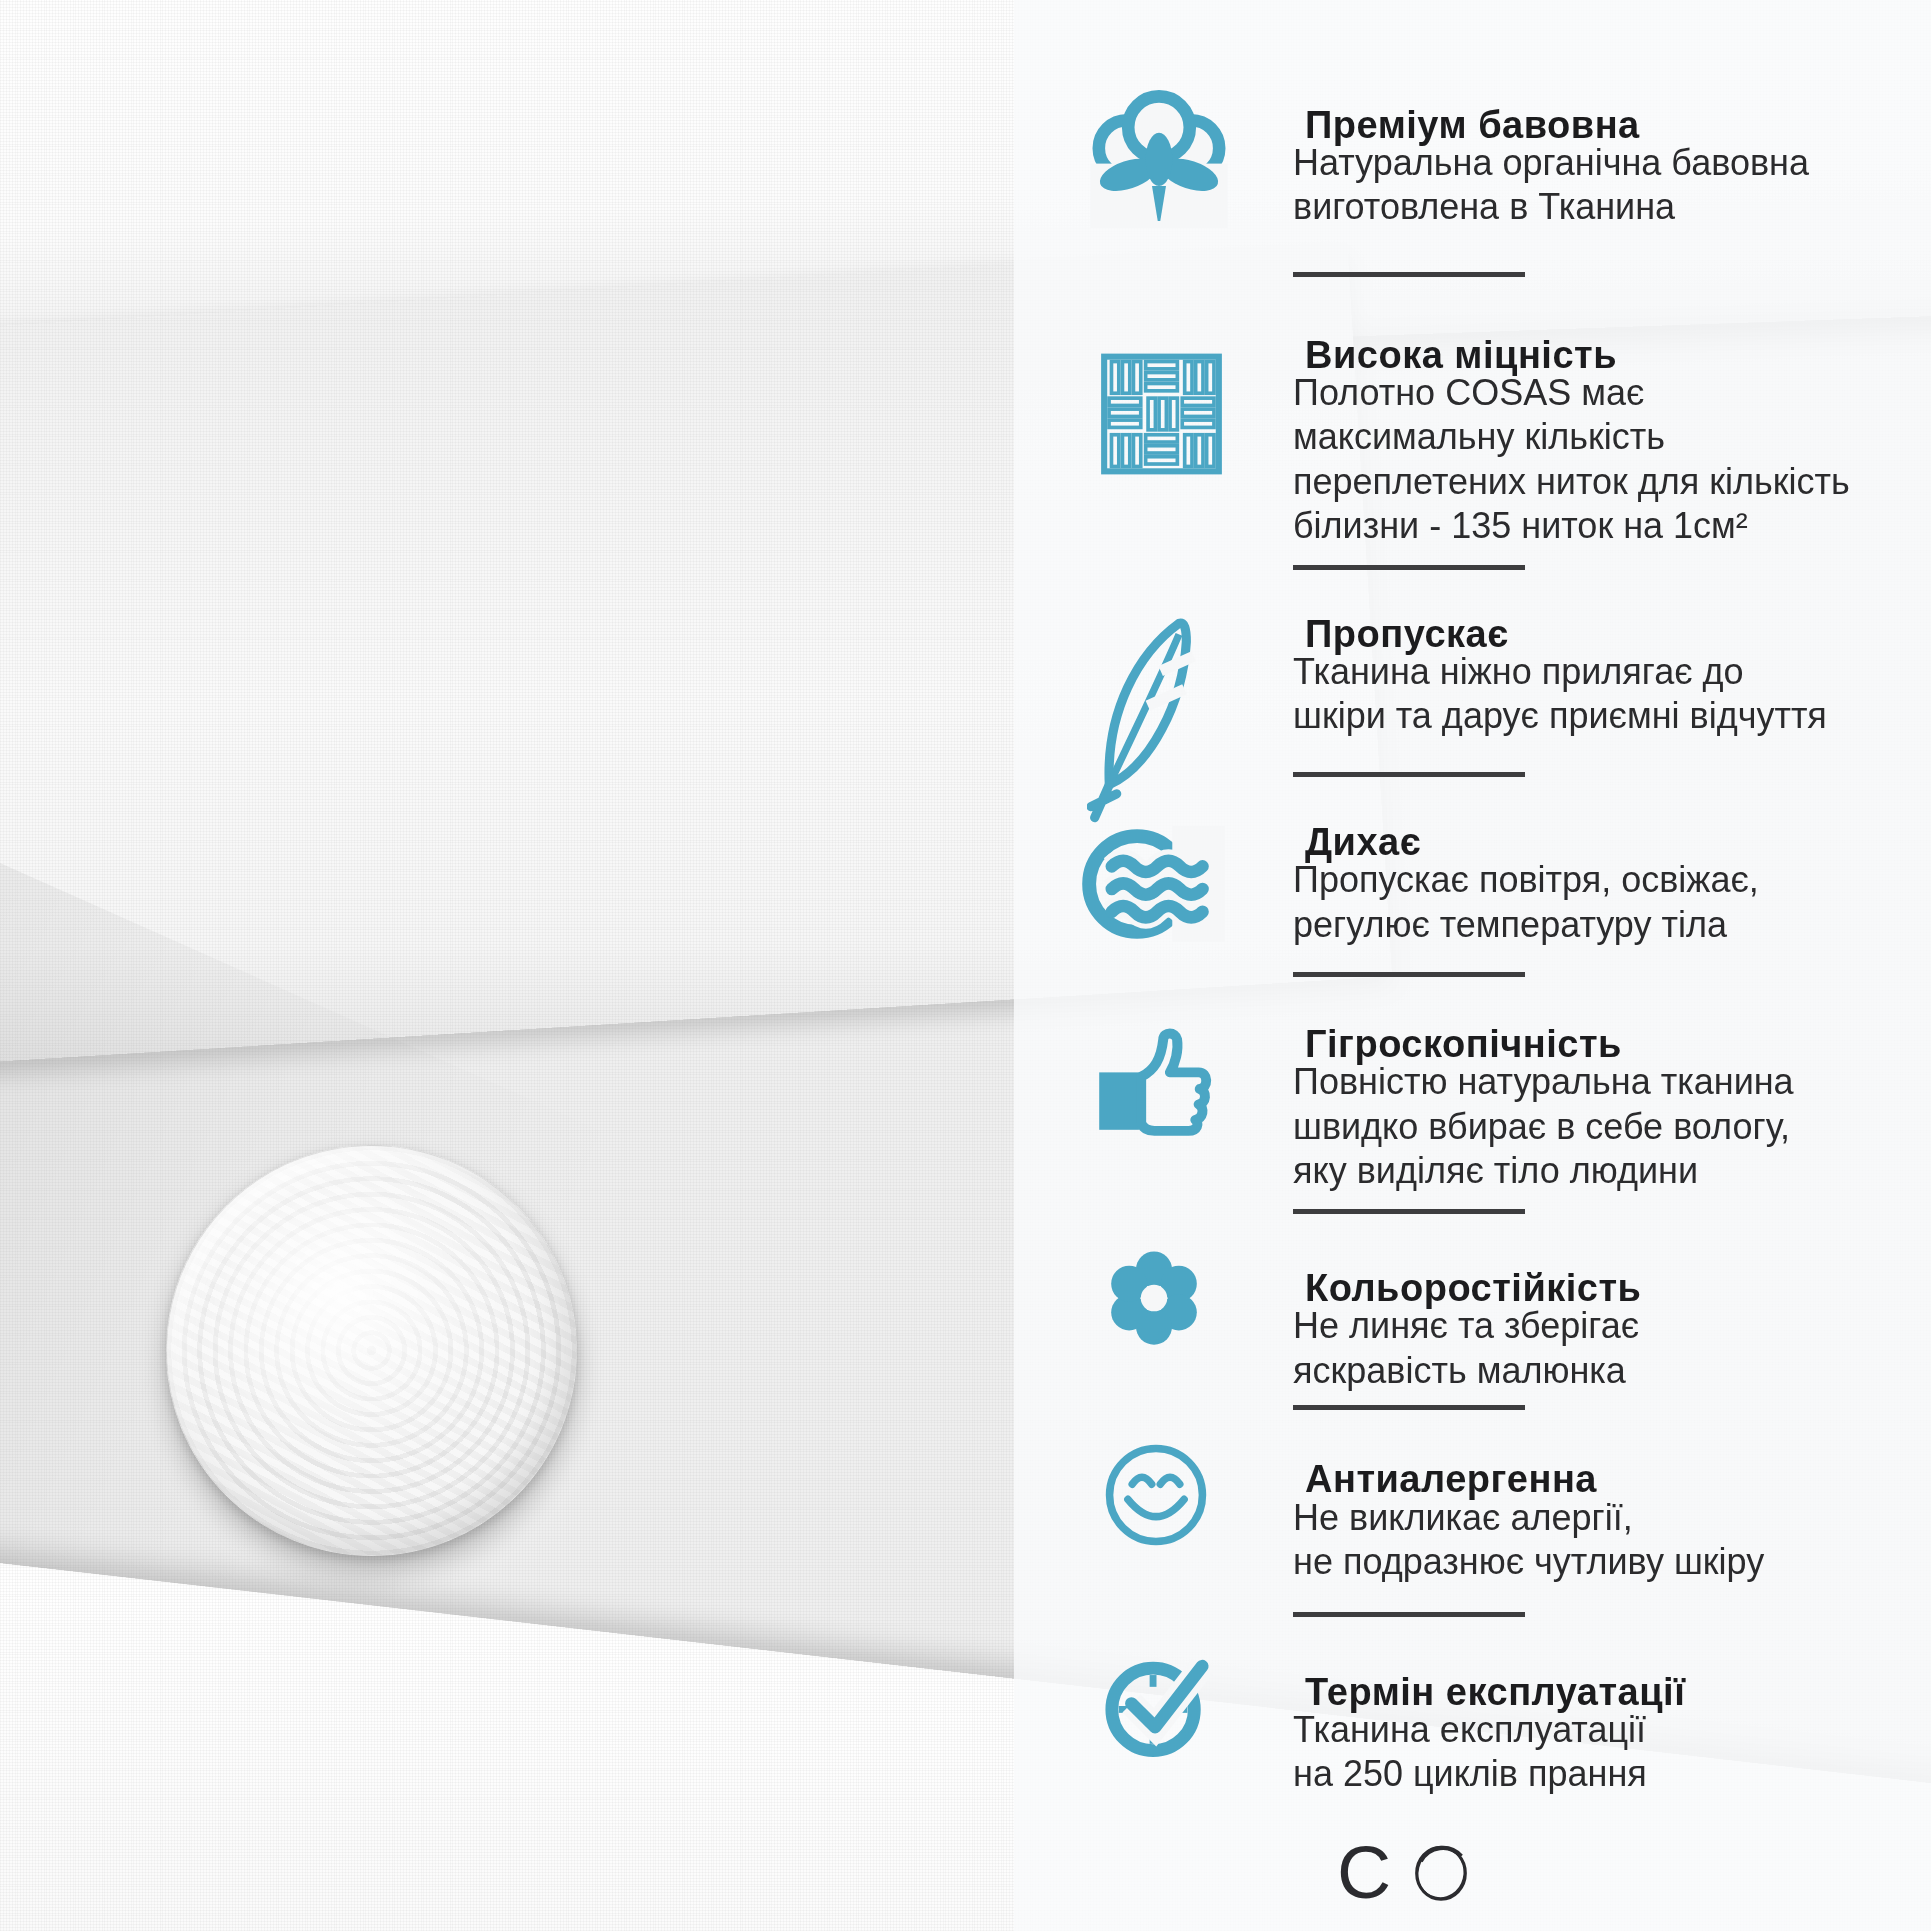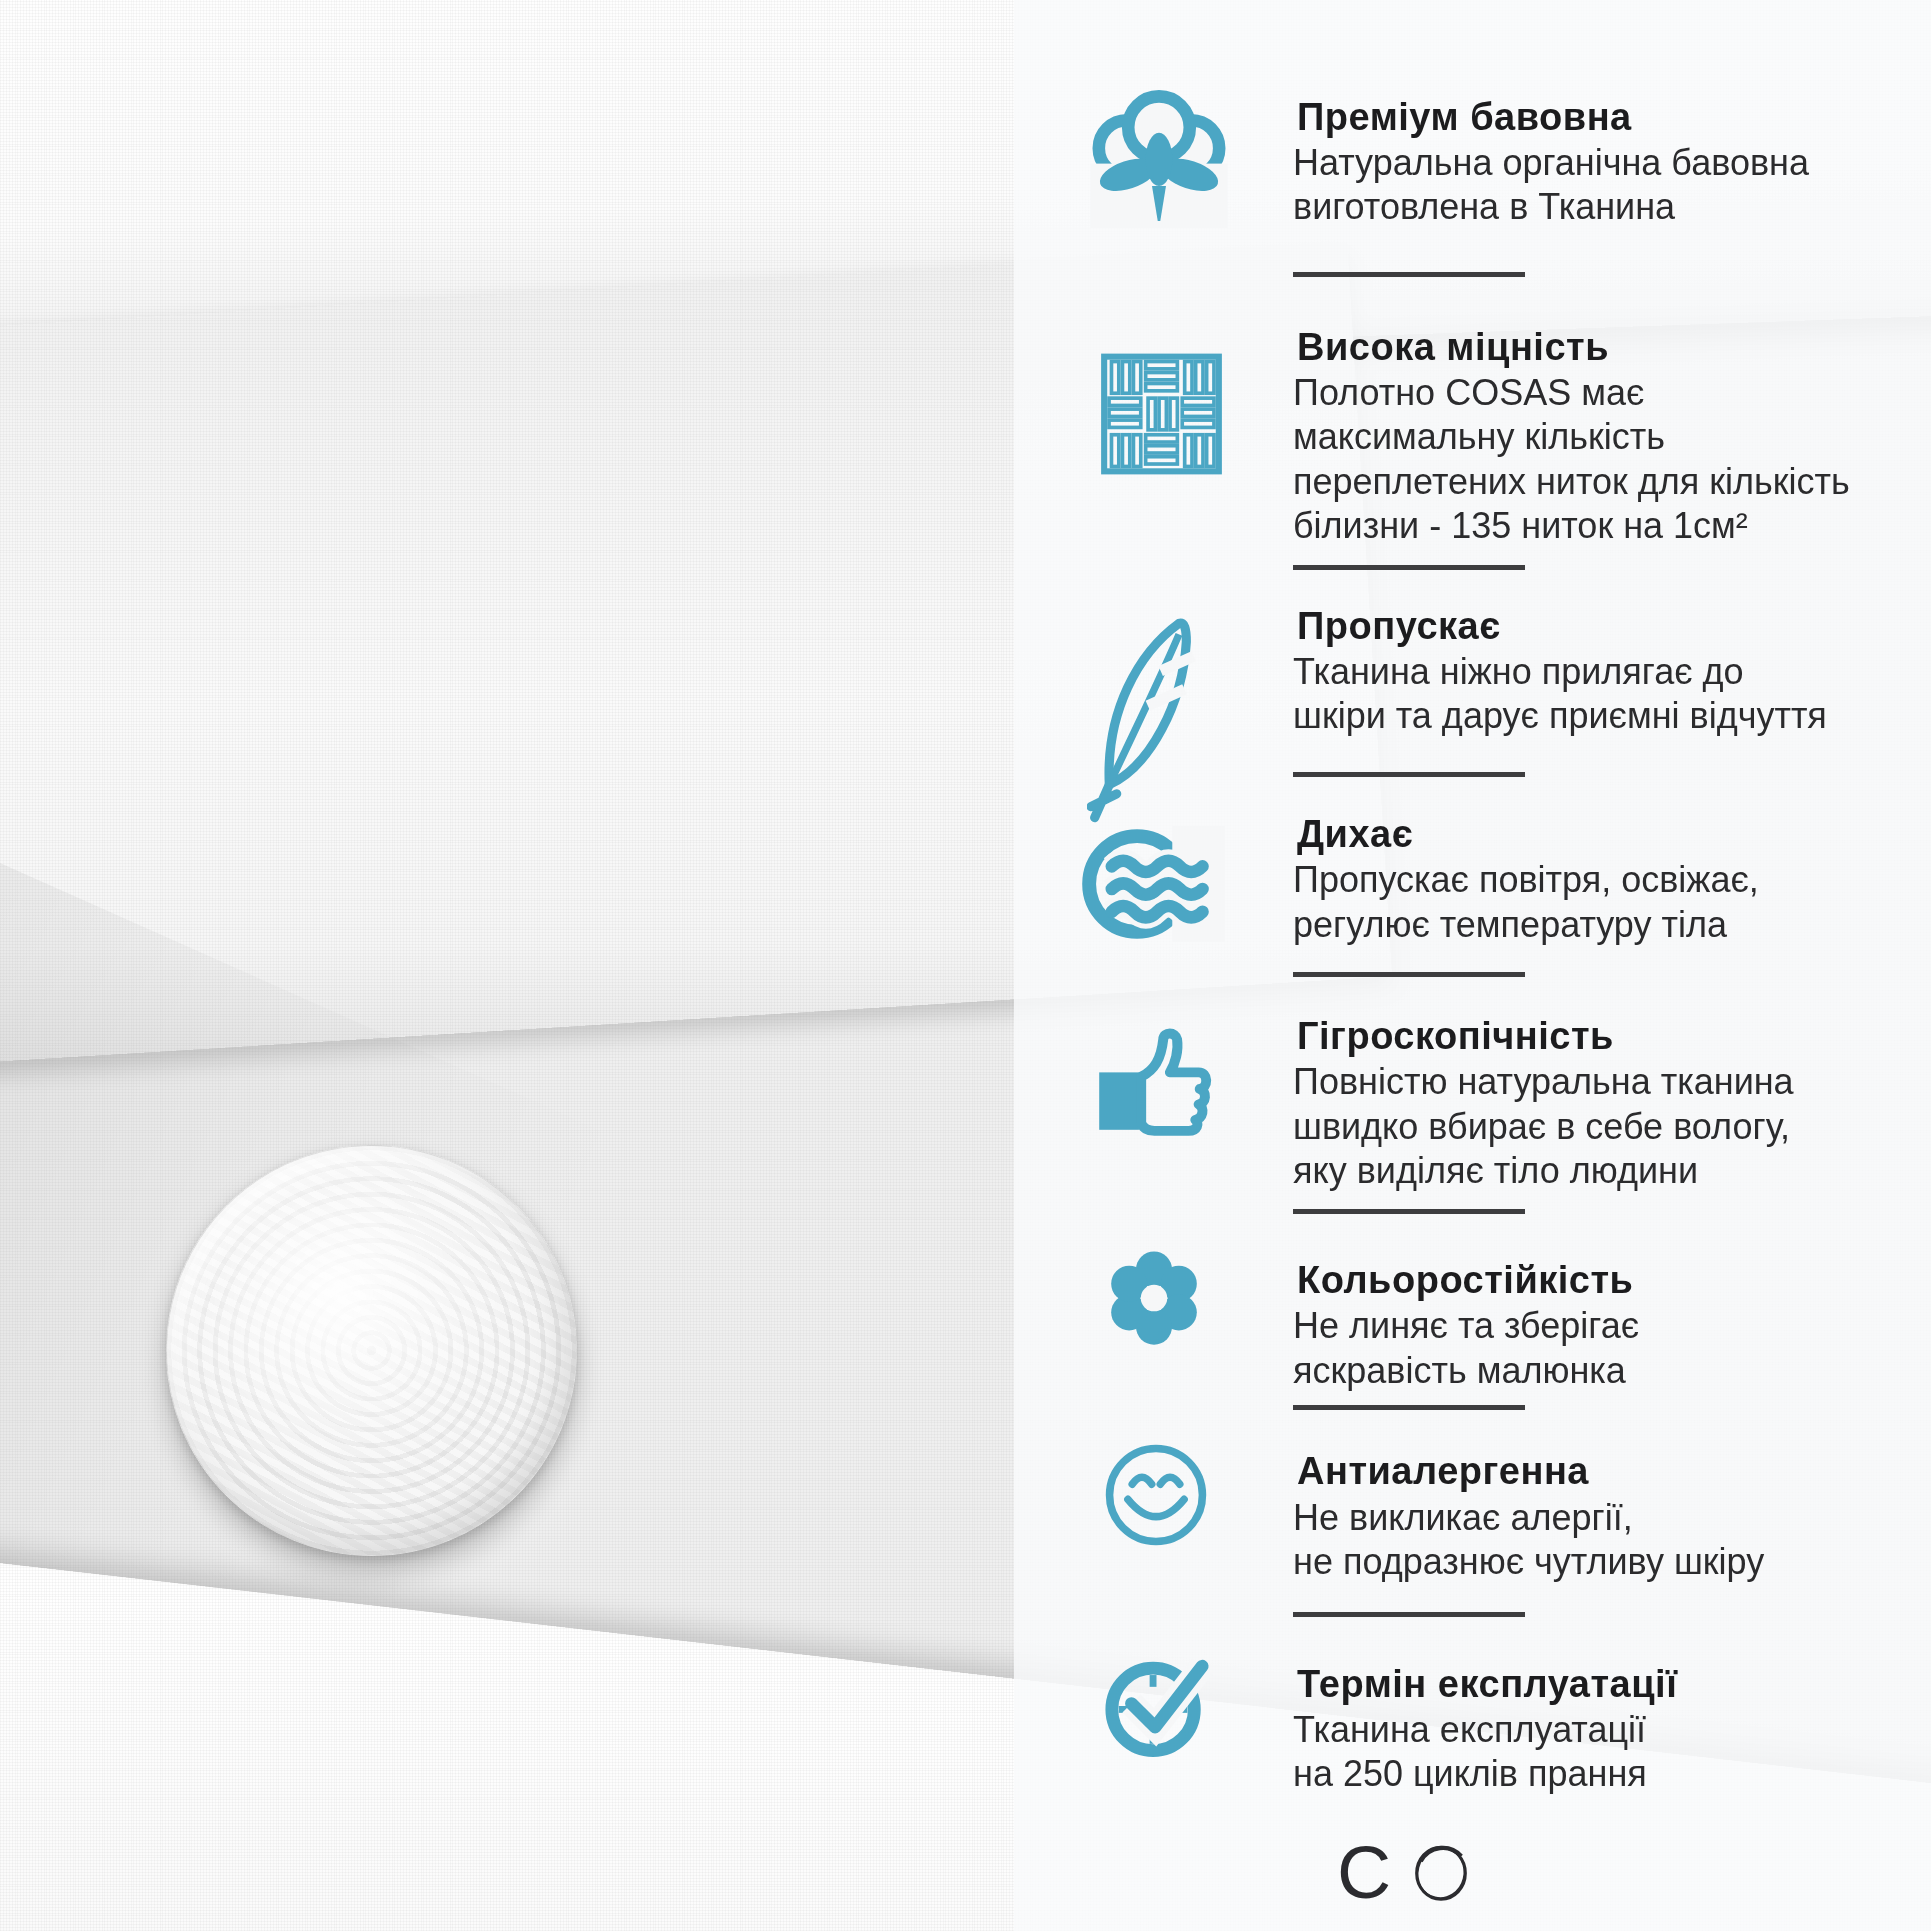--- a/index.html
+++ b/index.html
@@ -32,21 +32,21 @@
       repeating-radial-gradient(circle at 50% 50%,rgba(0,0,0,0.05) 0 4.8px,rgba(255,255,255,0.06) 4.8px 8.7px,transparent 8.7px 15.4px),
       repeating-linear-gradient(28deg,rgba(0,0,0,0.03) 0 6.8px,transparent 6.8px 13.5px);
     box-shadow:0 15.4px 27px rgba(0,0,0,0.22),0 3.9px 9.7px rgba(0,0,0,0.12),
       inset -13.5px -17.4px 35px rgba(0,0,0,0.10), inset 9.7px 11.6px 27px rgba(255,255,255,0.85);
     border:1px solid rgba(0,0,0,0.06);}
   
   .panel{position:absolute;left:1014px;top:0;width:917px;height:1931px;
     background:rgba(249,250,251,0.84);}
   .icon-box{position:absolute;}
   .icon-box svg{width:100%;height:100%;display:block;}
-  .f-title{position:absolute;left:1293px;margin:4px;font-size:38px;font-weight:700;
+  .f-title{position:absolute;left:1293px;margin:12px;font-size:38px;font-weight:700;
     color:#1c1c1e;letter-spacing:0.5px;white-space:nowrap;}
   .f-line{position:absolute;left:1293px;font-size:36px;font-weight:400;
     color:#2b2b2d;white-space:nowrap;}
   .divider{position:absolute;left:1293px;width:232px;height:4.8px;background:#3d3d3f;}
   
   .logo{position:absolute;left:1337px;top:1831px;height:81px;display:flex;align-items:center;
     color:#2b2b2f;font-size:75px;font-weight:400;letter-spacing:13.5px;}
   .logo .o-scribble{width:64px;height:71px;margin:0 11.6px 0 3.9px;}
 </style>
 </head>

